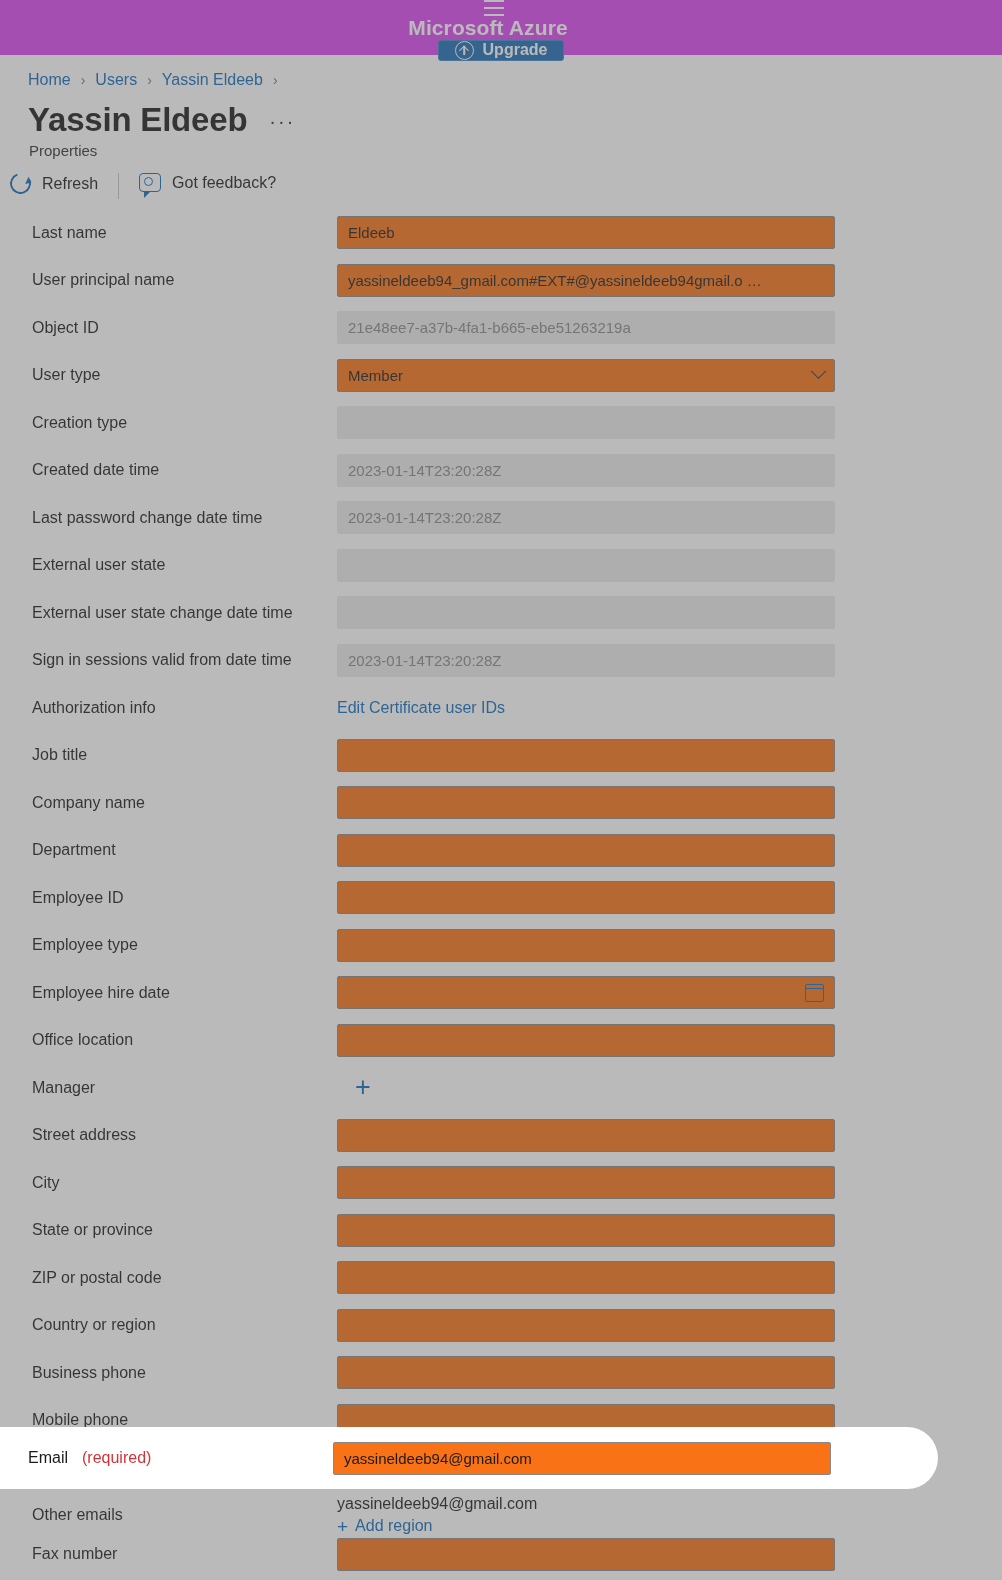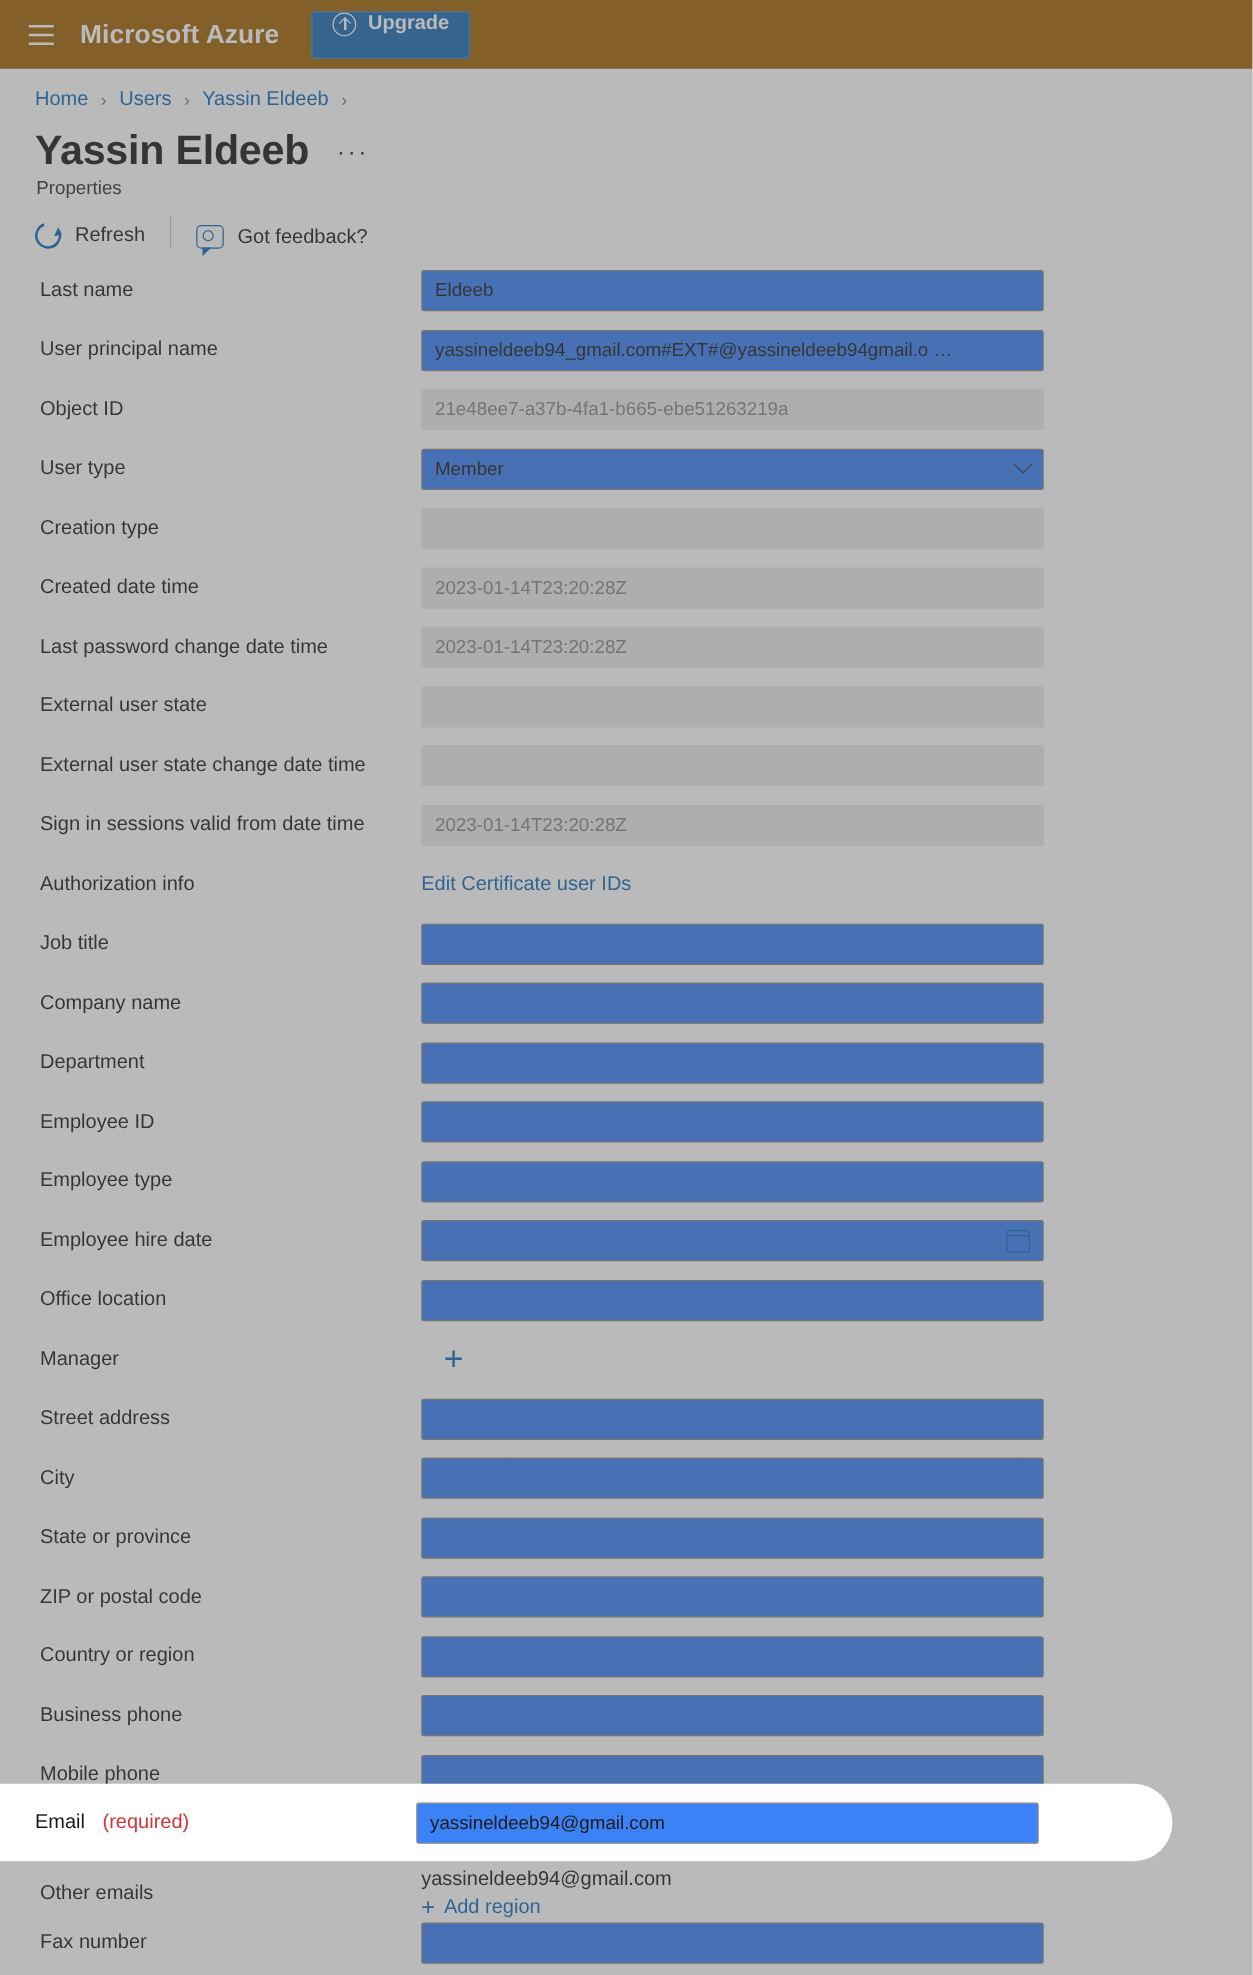--- a/index.html
+++ b/index.html
@@ -7,25 +7,26 @@
     margin: 0; padding: 0;
     width: 1002px; height: 1580px;
     overflow: hidden;
     background: #ffffff;
     font-family: "Liberation Sans", sans-serif;
   }
 
   
   .topbar {
     height: 55px;
-    background: #a16207;
+    background: #d946ef;
     display: flex;
     align-items: center;
     padding: 0 16px;
     color: #ffffff;
+    flex-direction: column;
   }
   .hamburger {
     width: 34px; height: 34px;
     display: flex; flex-direction: column;
     justify-content: center; align-items: center;
     gap: 5px;
     cursor: pointer;
     margin-right: 14px;
   }
   .hamburger span {
@@ -115,22 +116,22 @@
   }
   .subtitle {
     padding: 3px 0 0 29px;
     font-size: 15px;
     color: #323130;
   }
 
   
   .cmdbar {
     display: flex;
-    align-items: flex-end;
-    padding: 14px 0 10px 28px;
+    align-items: flex-start;
+    padding: 14px 0 10px 10px;
     gap: 0;
   }
   .cmd-item {
     display: flex;
     align-items: center;
     gap: 11px;
     font-size: 16px;
     color: #1b1b1b;
     cursor: pointer;
     padding-right: 18px;
@@ -194,21 +195,21 @@
     width: 305px;
     flex: none;
     font-size: 16px;
     color: #1b1b1b;
     padding-right: 10px;
   }
   .ctrl {
     width: 498px;
     height: 33px;
     border: 1px solid #8a8886;
-    background: #3b82f6;
+    background: #f97316;
     font-size: 15px;
     color: #1b1b1b;
     padding: 0 10px;
     display: flex;
     align-items: center;
     border-radius: 2px;
     overflow: hidden;
     white-space: nowrap;
   }
   .ctrl.readonly {

